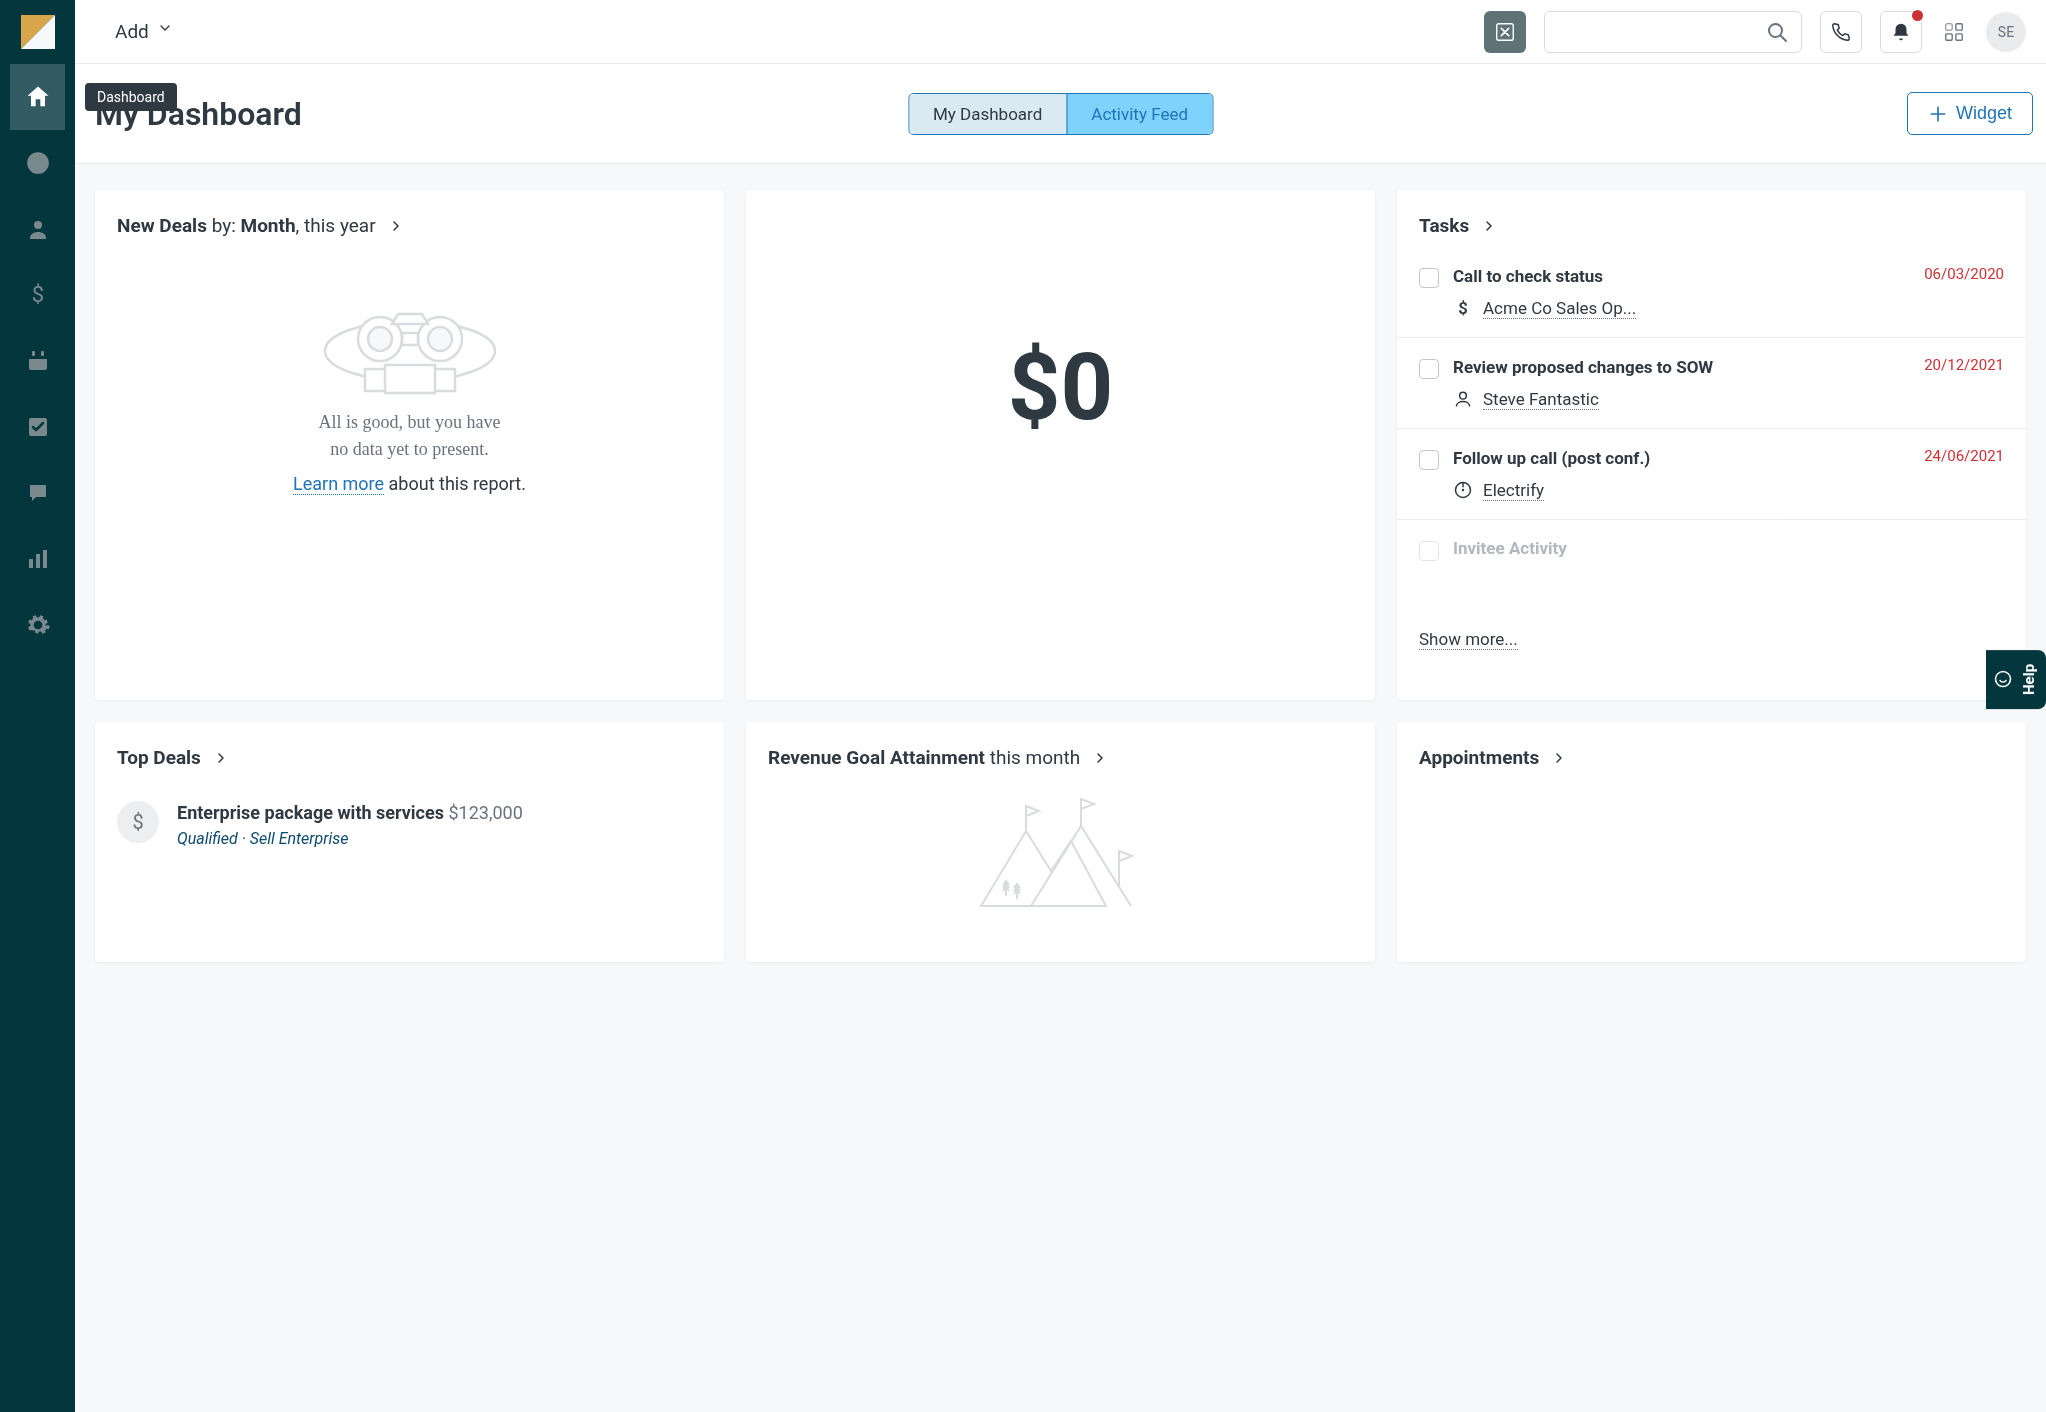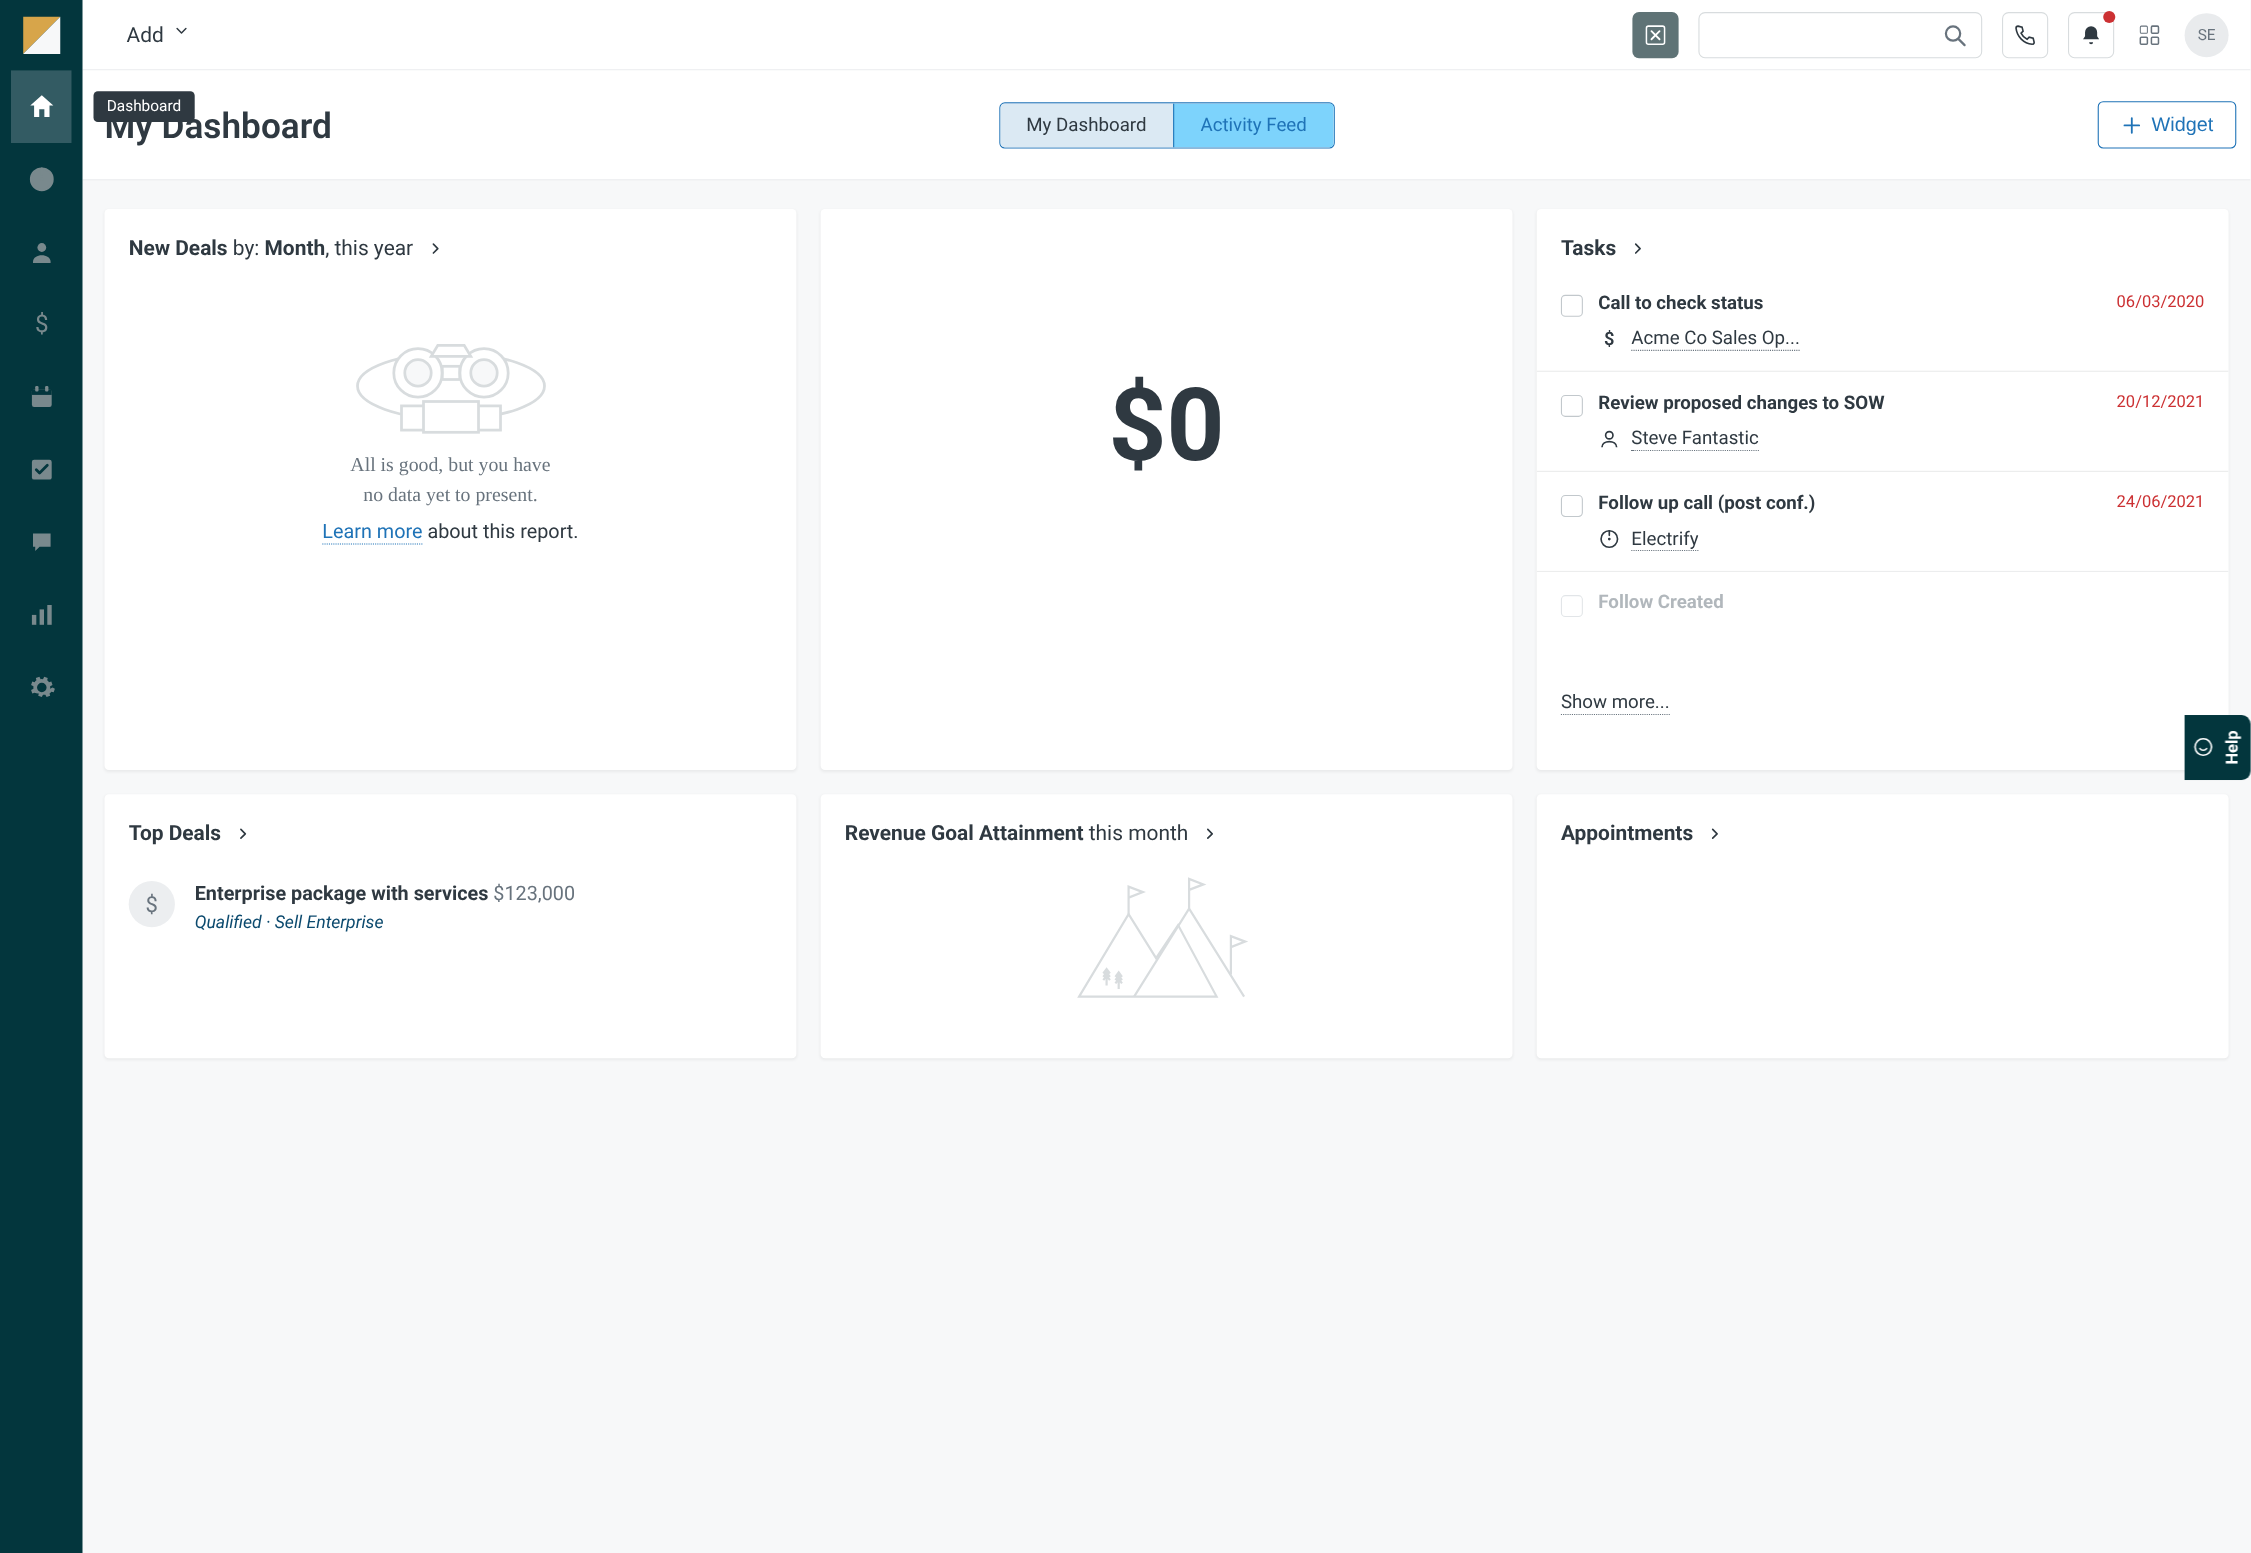--- a/index.html
+++ b/index.html
@@ -315,21 +315,21 @@
                     </svg>
                   <span class="task-link">Electrify</span>
                 </div>
               </div>
             </div>
 
             <div class="task-item" style="opacity:0.9;">
               <div class="task-check" style="border-color:#dfe3e6;"></div>
               <div class="task-main">
                 <div class="task-top">
-                  <div class="task-partial">Follow Created</div>
+                  <div class="task-partial">Invitee Activity</div>
                 </div>
               </div>
             </div>
 
           </div>
           <span class="show-more">Show more...</span>
         </div>
 
         <div class="card bottom">
           <div class="card-title">

